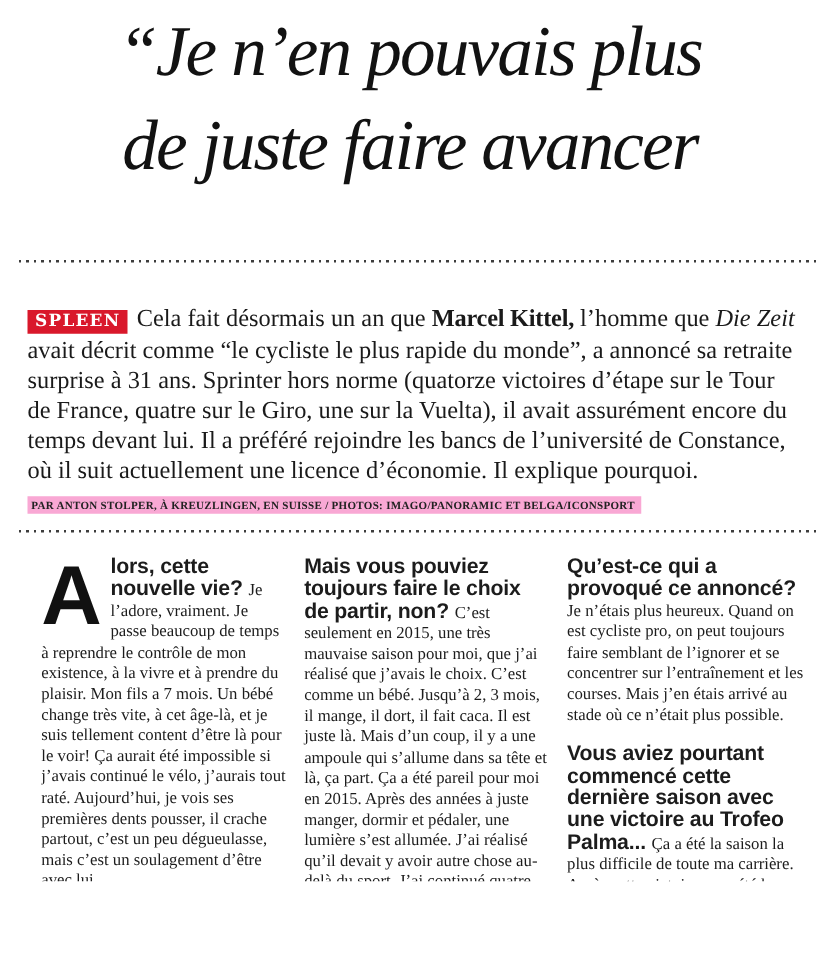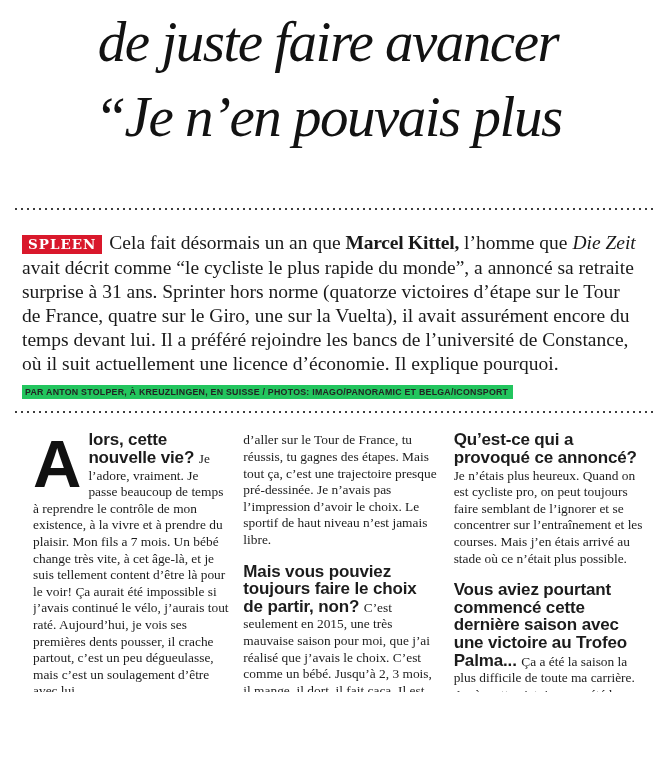--- a/index.html
+++ b/index.html
@@ -8,64 +8,63 @@
 
   .headline{margin:4px 6px 0 6px;text-align:center;font-family:"Liberation Serif",serif;
     font-style:italic;font-weight:normal;font-size:57px;line-height:1.32;letter-spacing:-1.5px;color:#121212;}
   .hl-line{display:block;}
 
   .dotted-rule{height:2px;margin-left:15px;margin-right:0;
     background-image:repeating-linear-gradient(to right,#3d3d3d 0 2px,transparent 2px 6px);}
   .rule-top{margin-top:54px;}
   .rule-bottom{margin-top:12px;}
 
-  .intro{margin:21px 16px 0 22px;font-size:19.5px;line-height:24px;color:#1a1a1a;}
+  .intro{margin:34px 16px 0 22px;font-size:19.5px;line-height:24px;color:#1a1a1a;}
   .kicker{background:#d9182b;color:#ffffff;font-family:"DejaVu Serif",serif;font-weight:bold;
     font-size:13.5px;letter-spacing:1px;padding:1px 6px 2px 6px;margin-right:7px;}
   .run-bold{font-weight:bold;letter-spacing:-0.2px;}
   .run-italic{font-style:italic;}
 
   .byline-row{margin:5px 0 0 22px;}
-  .byline{display:inline-block;background:#22c55e;font-family:Liberation Sans, sans-serif;
+  .byline{display:inline-block;background:#f9a8d4;font-family:Liberation Serif, serif;
     font-weight:bold;font-size:8.8px;letter-spacing:0.25px;padding:2px 5px 2px 3px;color:#222;}
 
   .columns{display:flex;gap:14px;margin:19px 6px 0 33px;height:260px;overflow:hidden;}
   .col{flex:1;font-size:13.4px;line-height:16.6px;color:#1c1c1c;}
   .block{margin:0 0 15px 0;}
   .q{font-family:"Liberation Sans",sans-serif;font-weight:bold;font-size:17px;
     letter-spacing:-0.15px;line-height:16.6px;}
   .dropcap{float:left;font-family:"Liberation Sans",sans-serif;font-weight:bold;
     font-size:67px;line-height:55px;margin:4px 7px 0 0;color:#111;}
 </style>
 </head>
 <body>
 
 <div class="page">
 
   <h1 class="headline">
+    <span class="hl-line">“Je n’en pouvais plus</span>
     <span class="hl-line">de juste faire avancer</span>
-    <span class="hl-line">“Je n’en pouvais plus</span>
   </h1>
 
   <div class="dotted-rule rule-top"></div>
 
   <p class="intro"><span class="kicker">SPLEEN</span><span><span class="run-normal">Cela fait désormais un an que </span><span class="run-bold">Marcel Kittel,</span><span class="run-normal"> l’homme que </span><span class="run-italic">Die Zeit</span><span class="run-normal"> avait décrit comme “le cycliste le plus rapide du monde”, a annoncé sa retraite surprise à 31 ans. Sprinter hors norme (quatorze victoires d’étape sur le Tour de France, quatre sur le Giro, une sur la Vuelta), il avait assurément encore du temps devant lui. Il a préféré rejoindre les bancs de l’université de Constance, où il suit actuellement une licence d’économie. Il explique pourquoi.</span></span></p>
 
   <div class="byline-row">
     <span class="byline">PAR ANTON STOLPER, À KREUZLINGEN, EN SUISSE / PHOTOS: IMAGO/PANORAMIC ET BELGA/ICONSPORT</span>
   </div>
 
   <div class="dotted-rule rule-bottom"></div>
 
   <div class="columns">
       <div class="col">
         <p class="block"><span class="dropcap">A</span><span class="q">lors, cette nouvelle vie? </span><span class="a">Je l’adore, vraiment. Je passe beaucoup de temps à reprendre le contrôle de mon existence, à la vivre et à prendre du plaisir. Mon fils a 7 mois. Un bébé change très vite, à cet âge-là, et je suis tellement content d’être là pour le voir! Ça aurait été impossible si j’avais continué le vélo, j’aurais tout raté. Aujourd’hui, je vois ses premières dents pousser, il crache partout, c’est un peu dégueulasse, mais c’est un soulagement d’être avec lui.</span></p>
       </div>
       <div class="col">
-        <p class="block"><span class="a">d’aller sur le Tour de France, tu réussis, tu gagnes des étapes. Mais tout ça, c’est une trajectoire presque pré-dessinée. Je n’avais pas l’impression d’avoir le choix. Le sportif de haut niveau n’est jamais libre.</span></p>
         <p class="block"><span class="q">Mais vous pouviez toujours faire le choix de partir, non? </span><span class="a">C’est seulement en 2015, une très mauvaise saison pour moi, que j’ai réalisé que j’avais le choix. C’est comme un bébé. Jusqu’à 2, 3 mois, il mange, il dort, il fait caca. Il est juste là. Mais d’un coup, il y a une ampoule qui s’allume dans sa tête et là, ça part. Ça a été pareil pour moi en 2015. Après des années à juste manger, dormir et pédaler, une lumière s’est allumée. J’ai réalisé qu’il devait y avoir autre chose au-delà du sport. J’ai continué quatre ans, dont deux bonnes saisons, mais la dernière année, je n’en pouvais plus de juste faire avancer ces deux-roues.</span></p>
       </div>
       <div class="col">
         <p class="block"><span class="q">Qu’est-ce qui a provoqué ce annoncé? </span><span class="a">Je n’étais plus heureux. Quand on est cycliste pro, on peut toujours faire semblant de l’ignorer et se concentrer sur l’entraînement et les courses. Mais j’en étais arrivé au stade où ce n’était plus possible.</span></p>
         <p class="block"><span class="q">Vous aviez pourtant commencé cette dernière saison avec une victoire au Trofeo Palma... </span><span class="a">Ça a été la saison la plus difficile de toute ma carrière. Après cette victoire, ça a été la dégringolade. En termes de condition physique et mentale, je ne me sentais plus à ma place. À ce moment-là, j’ai écrit une liste des trucs qui me rendaient vraiment heureux, et j’ai réalisé qu’il n’y avait pas grand-chose qui avait à voir avec le vélo. Oui, je sais. Moi aussi j’ai été surpris.</span></p>
       </div>
     </div>
 
 </div>
 

